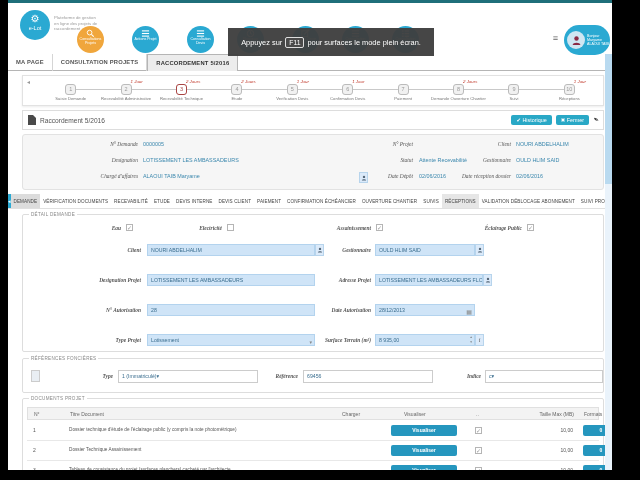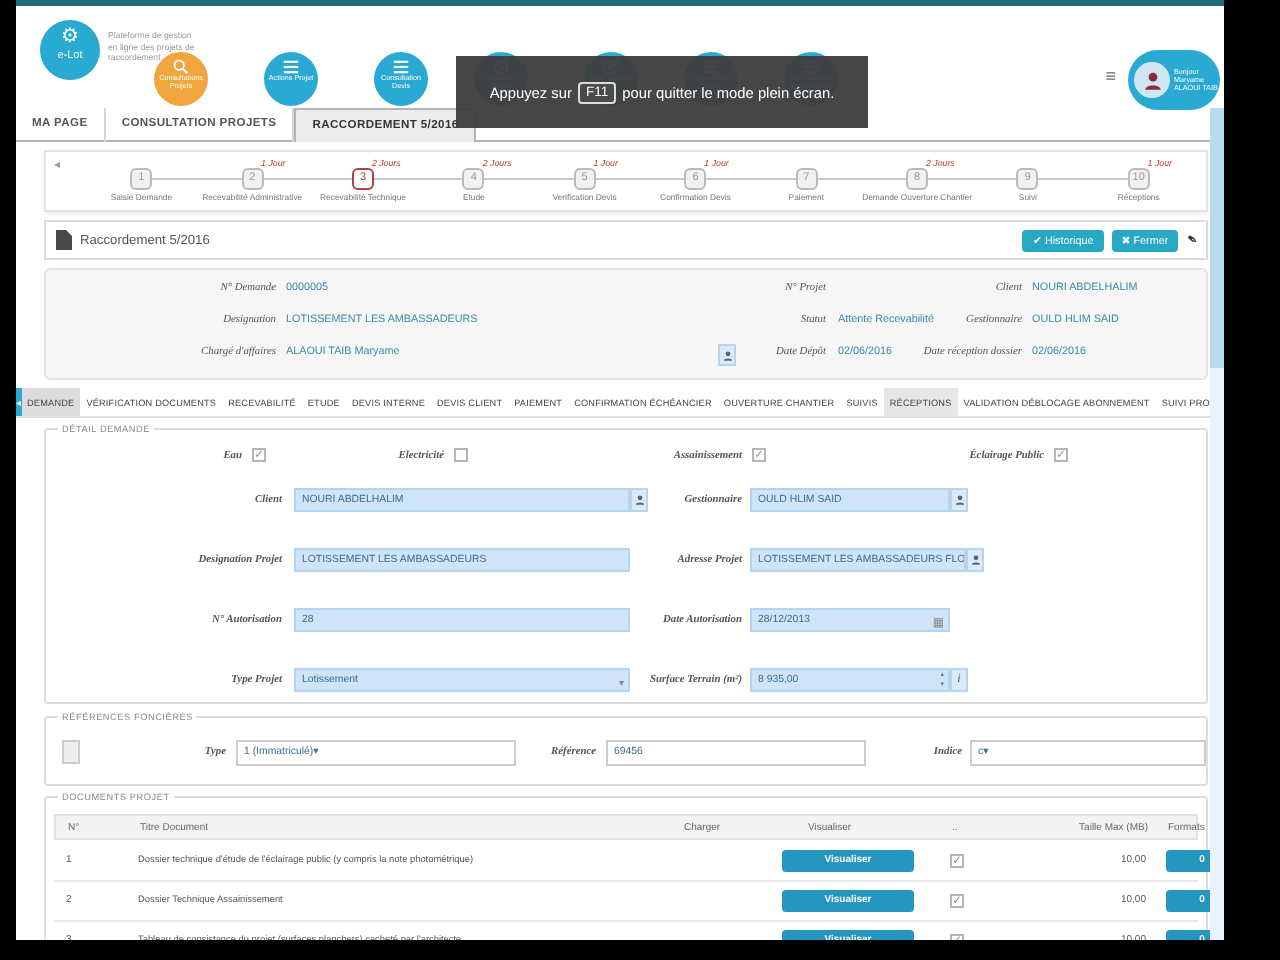--- a/index.html
+++ b/index.html
@@ -24,21 +24,21 @@
   .navcircle .nlabel { font-size:3.6px; line-height:3.9px; display:block; padding:0 2px; }
   .menu-ham { position:absolute; top:30px; font-size:9px; color:#666; cursor:pointer; }
   .userbadge { position:absolute; right:2px; top:22px; width:46px; height:30px;
                background:#2aa9d2; border-radius:15px; color:#fff; display:flex;
                align-items:center; padding-left:3px; }
   .userbadge .ucircle { width:18px; height:18px; border-radius:50%; background:#cfe6f2;
                         display:flex; align-items:center; justify-content:center; flex-shrink:0; }
   .userbadge .utxt { font-size:3.6px; line-height:4.2px; margin-left:2px; }
 
   
-  #toast { position:absolute; left:220px; top:28px; width:206px; height:36px;
+  #toast { position:absolute; left:220px; top:28px; width:206px; height:28px;
            background:rgba(62,62,62,0.96); color:#fff; z-index:50; display:flex;
            align-items:center; justify-content:center; font-size:7.4px; }
   #toast .key { border:1px solid #ddd; border-radius:2px; padding:1px 3px; margin:0 3px;
                 font-size:6.8px; background:#4a4a4a; }
 
   
   #maintabs { position:absolute; left:0; top:54px; width:100%; height:17px;
               border-bottom:1px solid #b5b5b5; display:flex; }
   .mtab { font-size:5.8px; font-weight:bold; color:#555; padding:5px 8px 0 8px;
           border-right:1px solid #d5d5d5; height:17px; letter-spacing:0.2px; }
@@ -216,21 +216,21 @@
         <span>Bonjour</span><br>
         <span>Maryame</span><br>
         <span>ALAOUI TAIB</span>
       </span>
     </div>
   </div>
 
   <div id="toast">
     <span>Appuyez sur</span>
     <span class="key">F11</span>
-    <span>pour quitter le mode plein écran.</span>
+    <span>pour surfaces le mode plein écran.</span>
   </div>
 
   <div id="maintabs">
     <div class="mtab">MA PAGE</div>
     <div class="mtab">CONSULTATION PROJETS</div>
     <div class="mtab active">RACCORDEMENT 5/2016</div>
   </div>
 
   <div id="stepper">
     <div class="step-scroll-left">◂</div>

